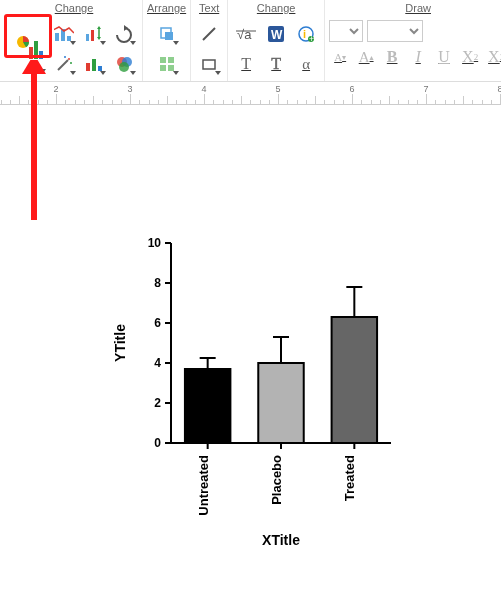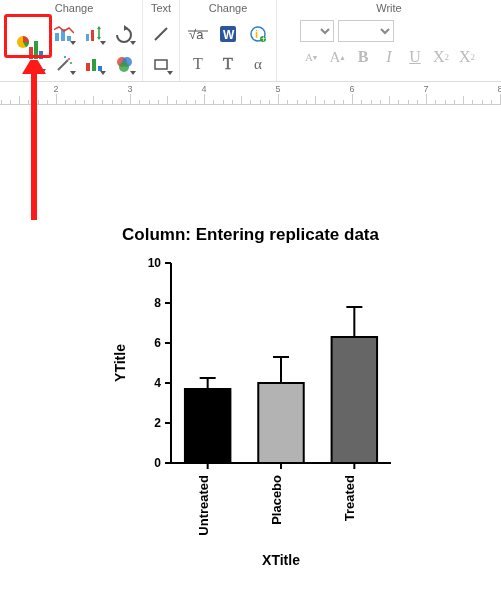--- a/index.html
+++ b/index.html
@@ -24,20 +24,21 @@
     background: #fff;
   }
   .group {
     display: flex;
     flex-direction: column;
     align-items: center;
     border-right: 1px solid #e8e8e8;
     padding: 0 4px 2px 4px;
     height: 100%;
     box-sizing: border-box;
+    text-decoration: underline;
   }
   .group-title {
     font-size: 11px;
     color: #666;
     padding: 2px 0 2px 0;
     height: 16px;
   }
   .group-body {
     display: flex;
     flex-direction: row;
@@ -251,20 +252,41 @@
           <svg width="20" height="18">
               <circle cx="8" cy="7" r="5" fill="#e03c31" opacity="0.8"></circle>
               <circle cx="13" cy="7" r="5" fill="#2d7dd2" opacity="0.8"></circle>
               <circle cx="10" cy="12" r="5" fill="#2e9e3f" opacity="0.8"></circle>
             </svg>
         </div>
       </div>
     </div>
   </div>
 
+  <div class="group">
+    <div class="group-title">Arrange</div>
+    <div class="group-body">
+      <div class="col">
+        <div class="tb dd">
+          <svg width="18" height="18">
+              <rect x="3" y="3" width="10" height="10" fill="#fff" stroke="#5aa5e0" stroke-width="1.5"></rect>
+              <rect x="7" y="7" width="8" height="8" fill="#5aa5e0"></rect>
+            </svg>
+        </div>
+        <div class="tb dd">
+          <svg width="18" height="18">
+              <rect x="2" y="2" width="6" height="6" fill="#8fcf8f"></rect>
+              <rect x="10" y="2" width="6" height="6" fill="#8fcf8f"></rect>
+              <rect x="2" y="10" width="6" height="6" fill="#8fcf8f"></rect>
+              <rect x="10" y="10" width="6" height="6" fill="#8fcf8f"></rect>
+            </svg>
+        </div>
+      </div>
+    </div>
+  </div>
 
   <div class="group">
     <div class="group-title">Text</div>
     <div class="group-body">
       <div class="col">
         <div class="tb">
           <svg width="18" height="18">
               <line x1="3" y1="15" x2="15" y2="3" stroke="#555" stroke-width="2"></line>
             </svg>
         </div>
@@ -312,21 +334,21 @@
             </div>
           <div class="tb">
               <span style="font-family:serif;font-size:15px;color:#666;">α</span>
             </div>
         </div>
       </div>
     </div>
   </div>
 
   <div class="group" style="flex:1;border-right:none;">
-    <div class="group-title" style="align-self:center;">Write</div>
+    <div class="group-title" style="align-self:center;">Draw</div>
     <div class="group-body" style="flex-direction:column; gap:4px; align-items:flex-start;">
       <div class="text-format-row">
         <select class="font-sel" style="width:34px;" value=""></select>
         <select class="font-sel" style="width:56px;" value=""></select>
       </div>
       <div class="text-format-row">
         <div class="text-btn" style="font-size:11px;">
             <span>A</span>
             <span style="font-size:8px;">▾</span>
           </div>
@@ -419,21 +441,20 @@
     </div>
 </div>
 
 <svg class="callout-arrow" width="40" height="170">
   <defs></defs>
   <line x1="18" y1="165" x2="18" y2="8" stroke="#ff1a1a" stroke-width="6"></line>
   <polygon points="18,-6 6,14 30,14" fill="#ff1a1a"></polygon>
 </svg>
 
 <div class="chart-wrap">
-  <div class="chart-title">Column: Entering replicate data</div>
   <svg id="chart-svg" class="chart-svg" width="300" height="320">
       <line x1="70" y1="10" x2="70" y2="210" class="axis"></line>
       <line x1="70" y1="210" x2="290" y2="210" class="axis"></line>
       <line x1="64" y1="210" x2="70" y2="210" class="axis"></line>
       <text x="60" y="214" text-anchor="end" class="tick-lbl">0</text>
       <line x1="64" y1="170" x2="70" y2="170" class="axis"></line>
       <text x="60" y="174" text-anchor="end" class="tick-lbl">2</text>
       <line x1="64" y1="130" x2="70" y2="130" class="axis"></line>
       <text x="60" y="134" text-anchor="end" class="tick-lbl">4</text>
       <line x1="64" y1="90" x2="70" y2="90" class="axis"></line>

